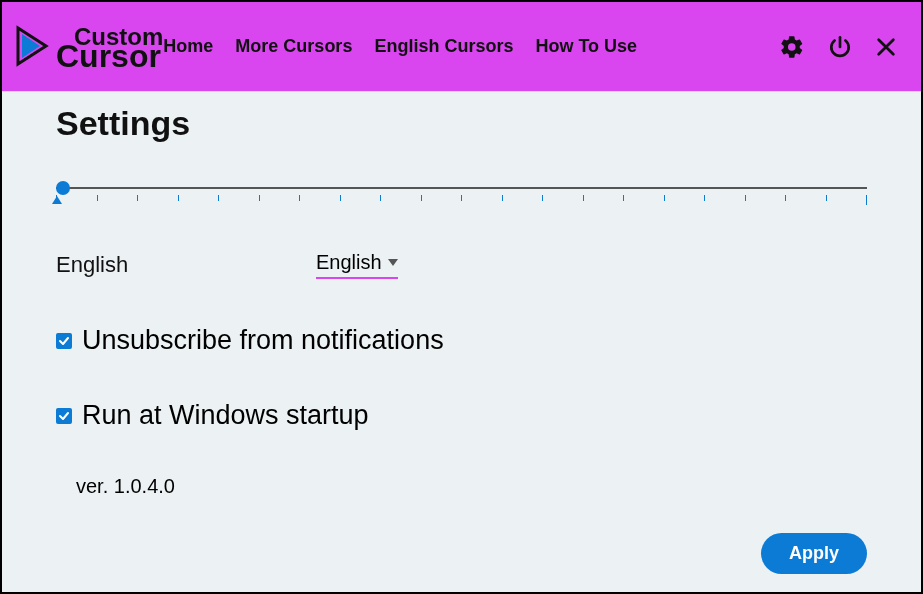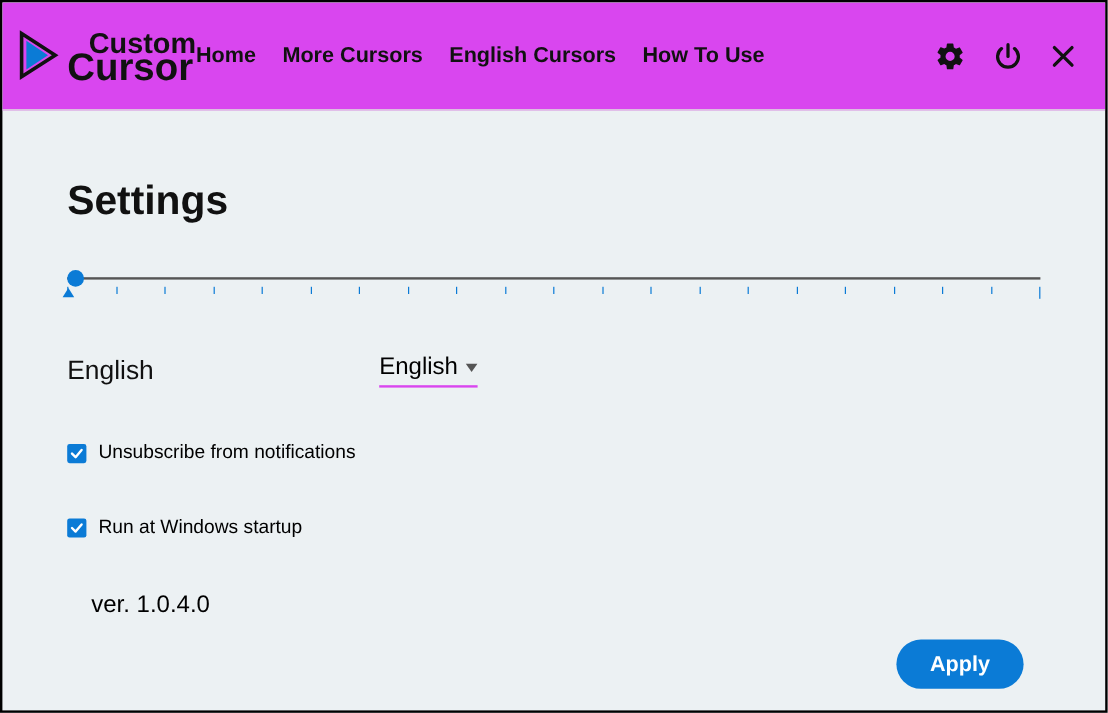--- a/index.html
+++ b/index.html
@@ -45,22 +45,21 @@
     .nav-item { cursor: pointer; }
     .header-icons {
       margin-left: auto;
       display: flex;
       gap: 22px;
       align-items: center;
     }
     .header-icons svg { cursor: pointer; }
 
     .main {
-      padding: 36px 54px 0 54px;
-      margin-top: 20px;
+      padding: 12px 54px 0 54px;
     }
     .page-title {
       font-size: 34px;
       font-weight: 800;
       color: #111;
       margin-bottom: 42px;
     }
     .row {
       display: flex;
       align-items: center;
@@ -119,21 +118,21 @@
       gap: 6px;
       cursor: pointer;
       font-size: 20px;
     }
 
     .checkrow {
       display: flex;
       align-items: center;
       gap: 10px;
       margin-bottom: 44px;
-      font-size: 16px;
+      font-size: 27px;
     }
     .chk {
       width: 16px;
       height: 16px;
       background: #0b7bd6;
       border-radius: 2px;
       display: flex;
       align-items: center;
       justify-content: center;
       cursor: pointer;
@@ -142,21 +141,21 @@
 
     .version {
       font-size: 20px;
       margin-left: 20px;
       margin-top: 2px;
     }
 
     .footer {
       position: absolute;
       bottom: 18px;
-      right: 68px;
+      right: 54px;
       display: flex;
     }
     .btn {
       background: #0b7bd6;
       color: #fff;
       font-size: 18px;
       font-weight: 700;
       border: none;
       border-radius: 22px;
       padding: 10px 28px;

